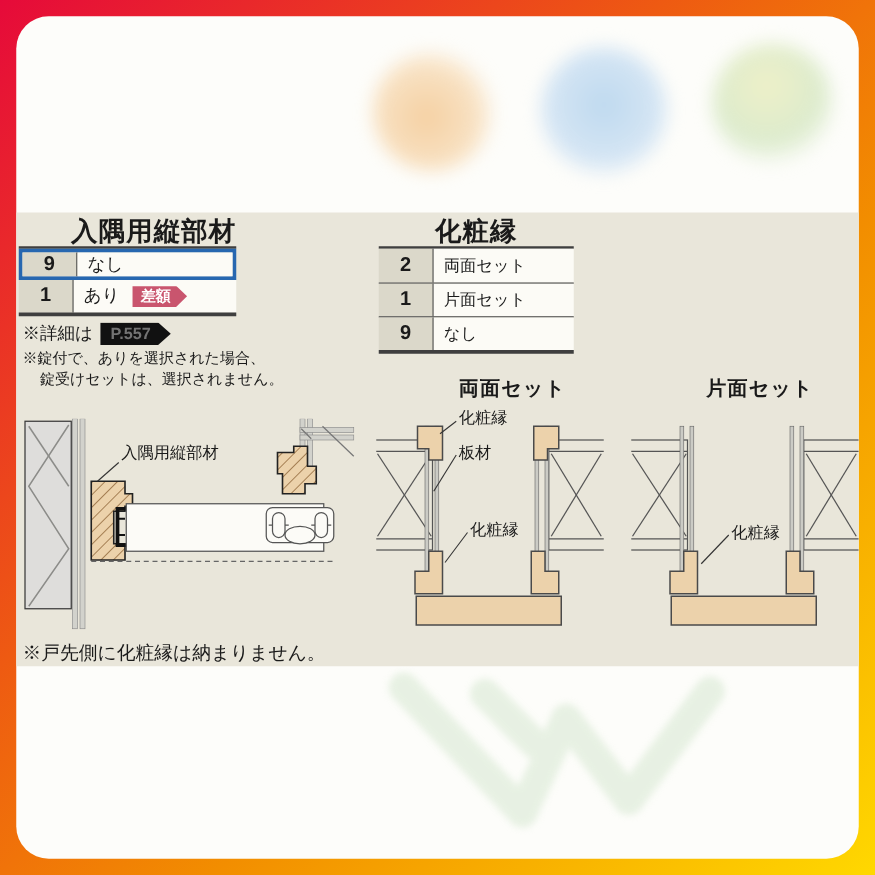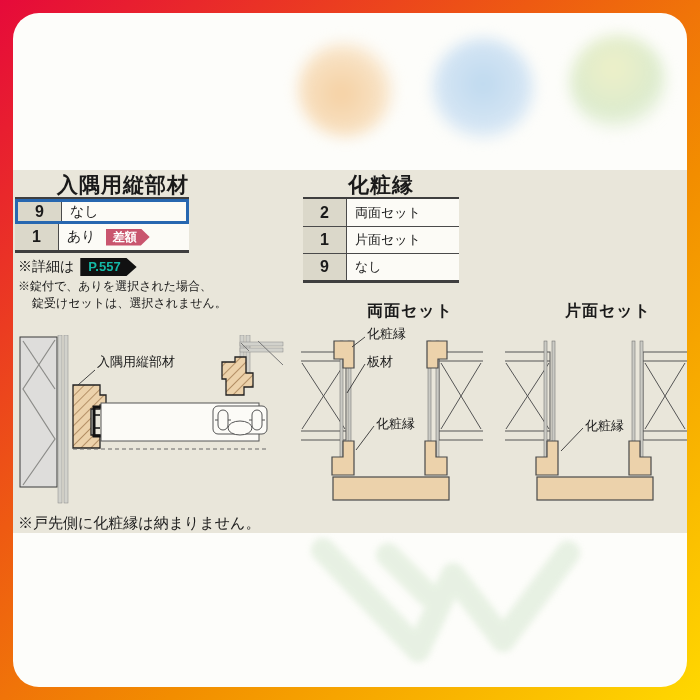--- a/index.html
+++ b/index.html
@@ -29,21 +29,21 @@
                   display:flex; align-items:center; justify-content:center;
                   font-weight:bold; font-size:16px; }
   .opt-row .val { flex:1; background:#fcfbf6; display:flex; align-items:center;
                   padding-left:8px; font-size:14px; gap:10px; }
   .opt-row.selected { border:3px solid #2767b0; }
   .opt-row.lined { border-top:1px solid #4a4a4a; }
 
   .badge-diff { background:#c9556e; color:#ffffff; font-size:12px; font-weight:bold;
                 padding:2px 13px 2px 7px; line-height:13px;
                 clip-path:polygon(0 0,80% 0,100% 50%,80% 100%,0 100%); }
-  .badge-page { background:#111; color:#14b8a6; font-size:13px; font-weight:bold;
+  .badge-page { background:#111; color:#737373; font-size:13px; font-weight:bold;
                 padding:2px 16px 2px 8px; line-height:14px;
                 clip-path:polygon(0 0,82% 0,100% 50%,82% 100%,0 100%); }
   .note { font-size:12px; line-height:17px; }
   .note-flex { display:flex; align-items:center; gap:6px; font-size:14px;justify-content:flex-end; }
 
   svg text { font-family:"Liberation Sans", sans-serif; font-size:13px; fill:#1a1a1a; }
 </style>
 </head>
 <body>
 

